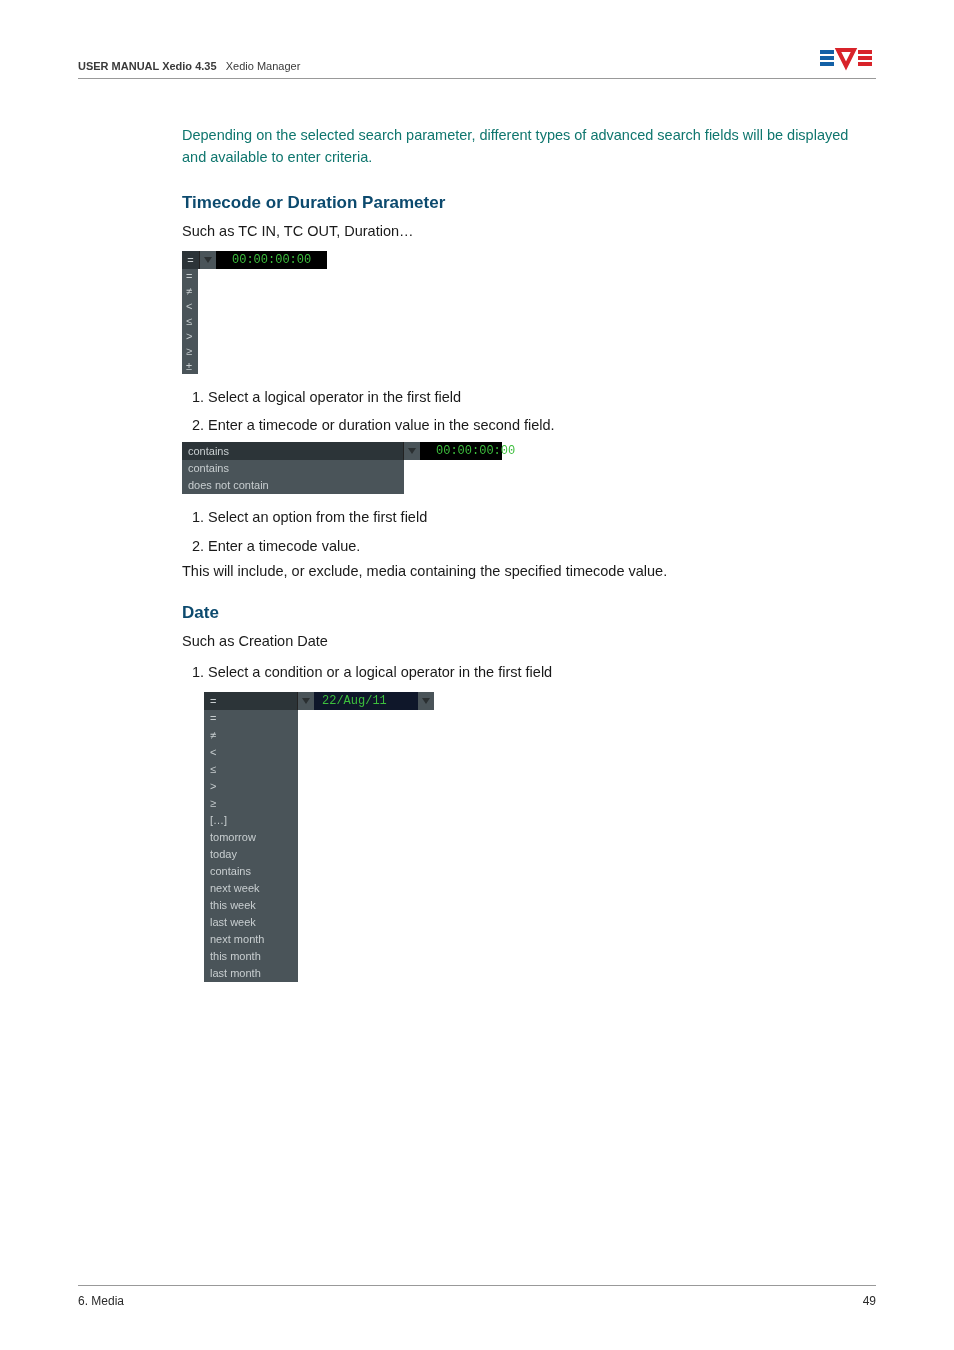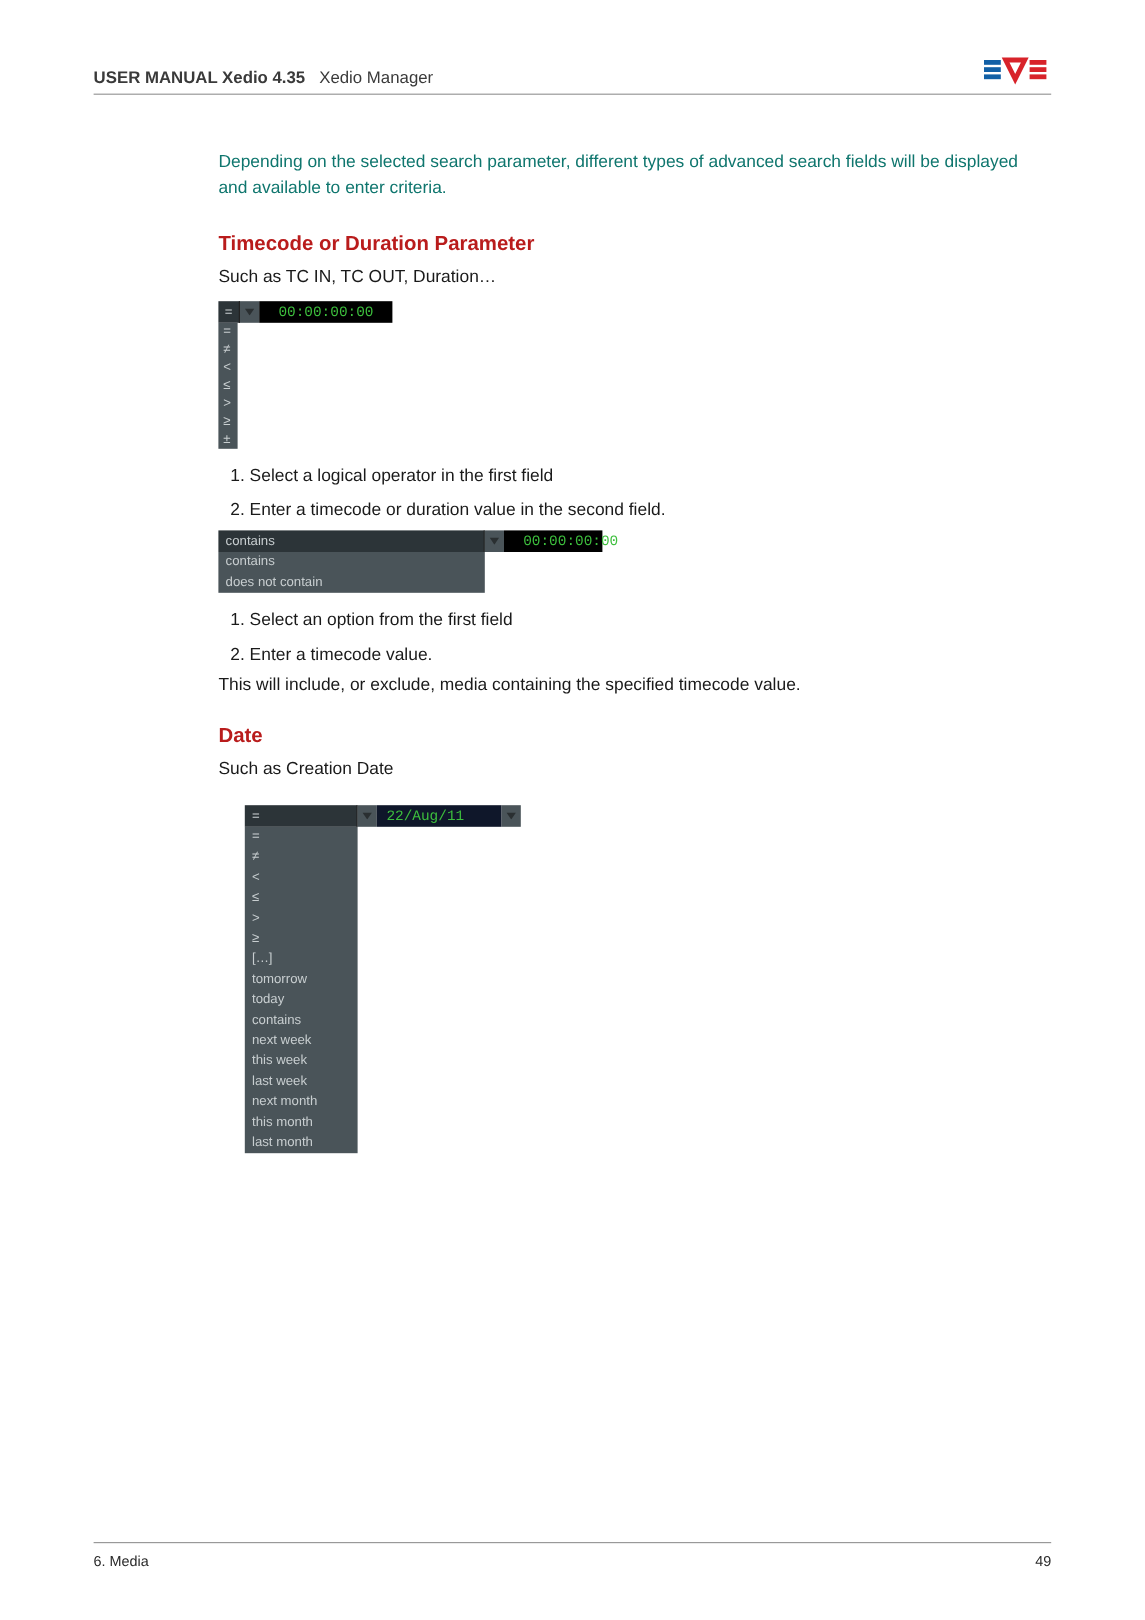--- a/index.html
+++ b/index.html
@@ -26,21 +26,21 @@
     padding: 44px 78px 0 78px;
   }
   .header-row {
     display: flex;
     justify-content: space-between;
     align-items: flex-end;
     border-bottom: 1px solid var(--rule);
     padding-bottom: 6px;
   }
   .header-left {
-    font-size: 14px;
+    font-size: 11px;
     color: #3a3a3a;
   }
   .header-left .bold { font-weight: bold; }
   .logo {
     width: 56px;
     height: 28px;
   }
   .content {
     margin-left: 104px;
     margin-right: 0;
@@ -55,21 +55,21 @@
   p.body {
     font-size: 14.5px;
     line-height: 1.5;
     margin: 0 0 22px 0;
     color: #0f766e;
   }
   h2.sub {
     font-size: 17px;
     font-weight: bold;
     margin: 24px 0 10px 0;
-    color: #b91c1c;
+    color: #0c4a6e;
   }
   p.small {
     font-size: 14.5px;
     margin: 0 0 12px 0;
   }
   ol.steps {
     font-size: 14.5px;
     line-height: 1.55;
     padding-left: 26px;
     margin: 12px 0 6px 0;
@@ -252,21 +252,24 @@
       </div>
     </div>
 
     <ol class="steps">
       <li>Select an option from the first field</li>
       <li>Enter a timecode value.</li>
     </ol>
     <p class="small">This will include, or exclude, media containing the specified timecode value.</p>
 
     <h2 class="sub">Date</h2>
-    <p class="small" style="margin-bottom:22px;">Such as Creation Date</p>
+    <p class="small" style="margin-bottom:10px;">Such as Creation Date</p>
+    <ol class="steps">
+      <li>Select a condition or a logical operator in the first field</li>
+    </ol>
 
     <div class="fig3">
       <div class="fig3-toprow">
         <div class="left dd-head">
           <div class="dd-field">=</div>
           <div class="dd-arrow">
             <svg width="8" height="6">
                 <polygon points="0,0 8,0 4,6" fill="#2a2f31"></polygon>
               </svg>
           </div>

